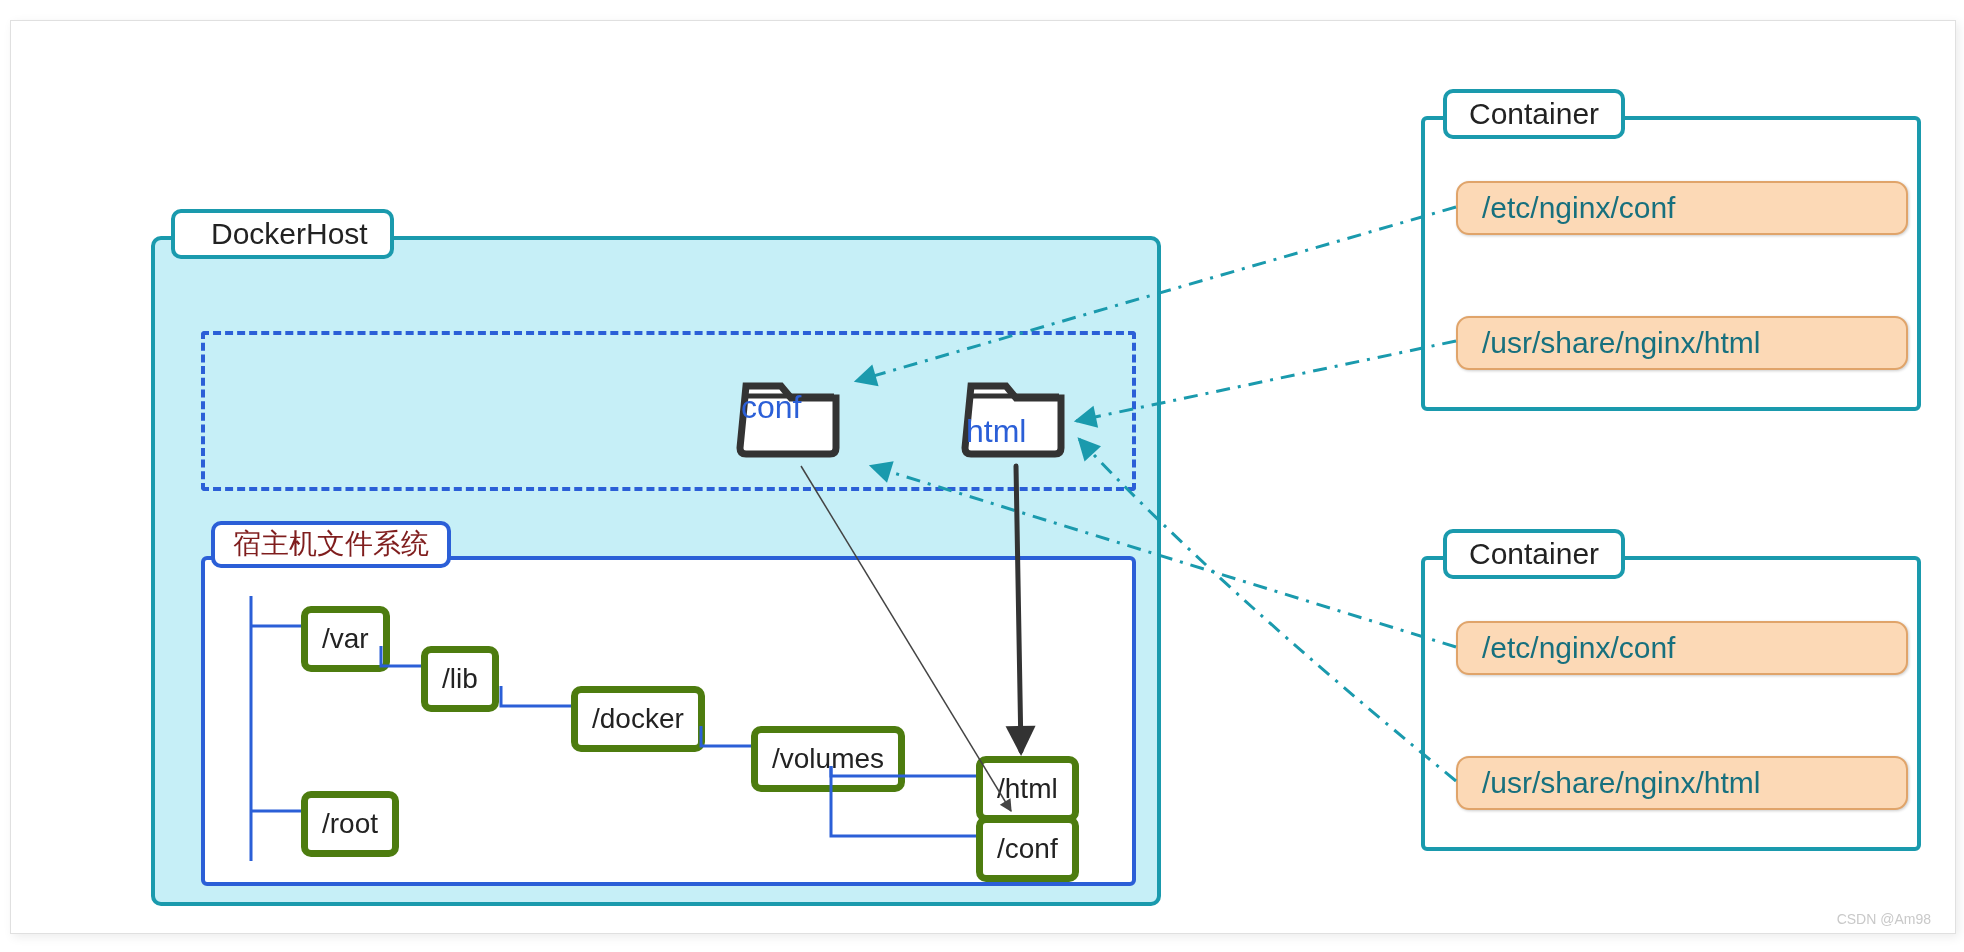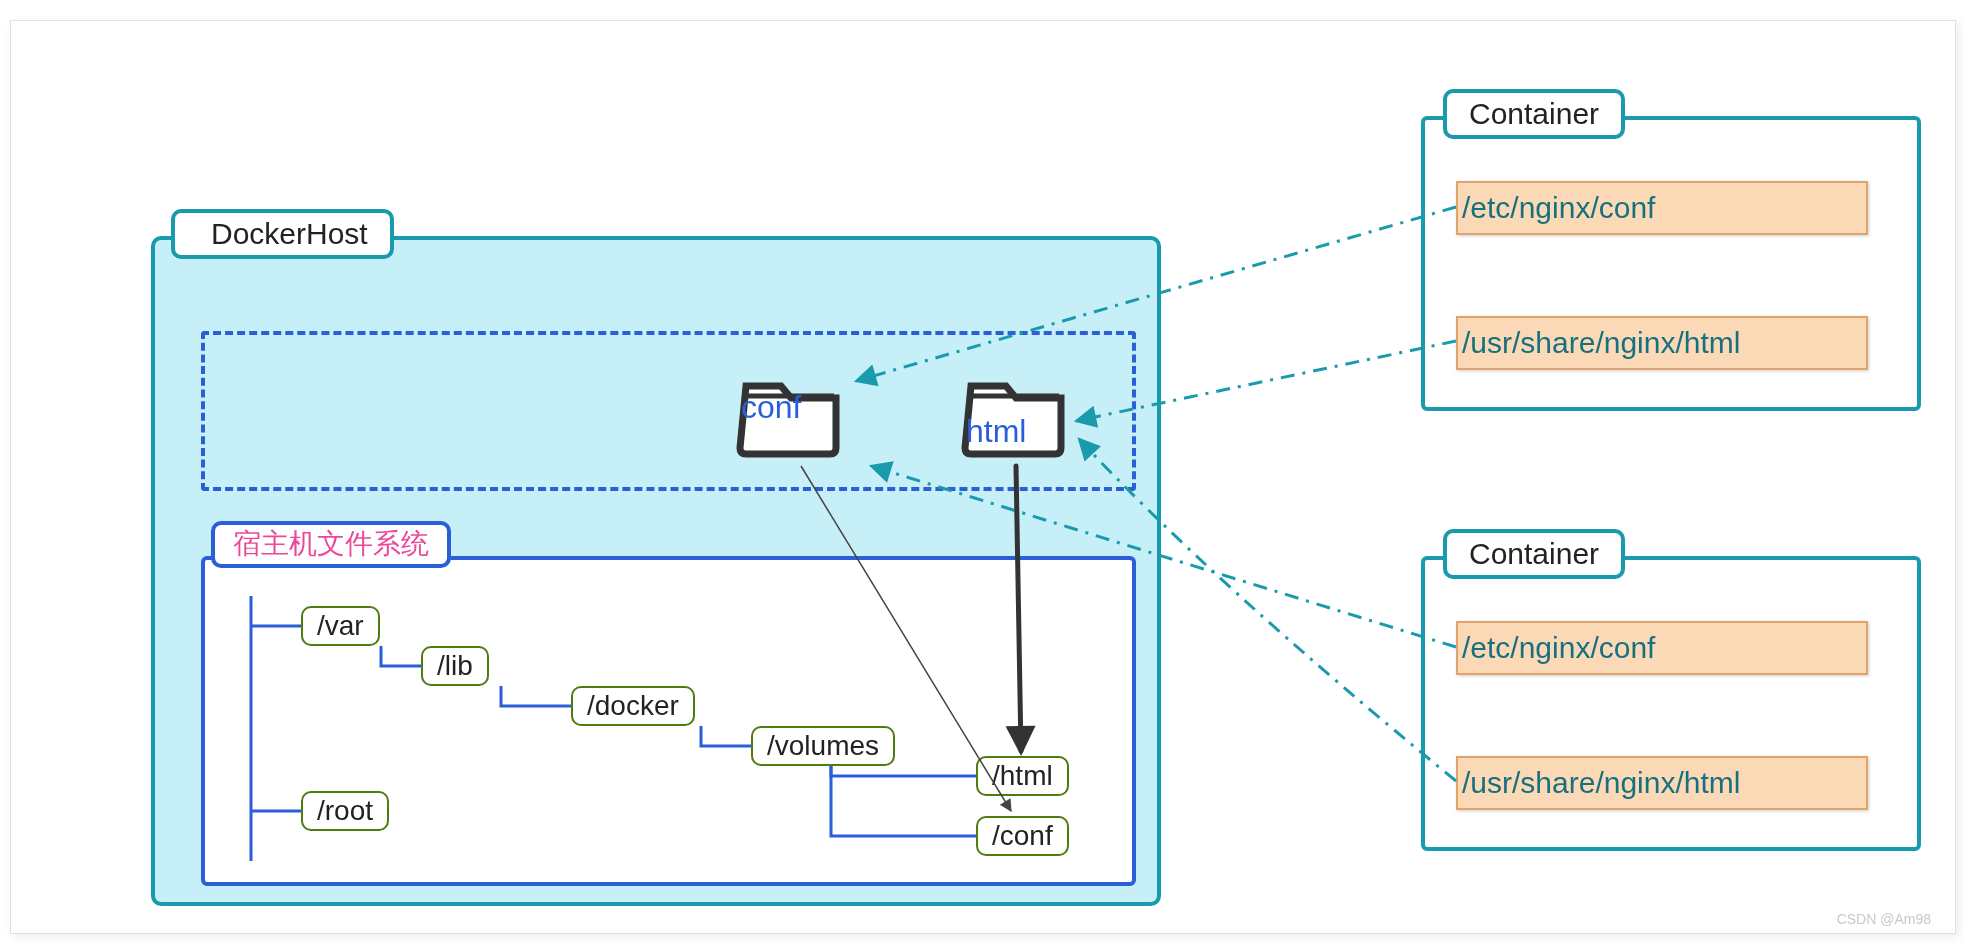--- a/index.html
+++ b/index.html
@@ -1,22 +1,22 @@
 <!DOCTYPE html>
 <html><head>
 <meta charset="utf-8">
 <style>
   html,body{margin:0;padding:0;width:1964px;height:952px;background:#fff;font-family:"Microsoft YaHei","Segoe UI",Arial,sans-serif;}
   .canvas{position:absolute;left:10px;top:20px;width:1944px;height:912px;border:1px solid #e0e0e0;box-shadow:3px 3px 10px rgba(0,0,0,.08);}
   .box{position:absolute;box-sizing:border-box;}
   .titled{border:4px solid;border-radius:6px;}
   .title-pill{position:absolute;background:#fff;border:4px solid;border-radius:10px;padding:4px 22px;font-size:30px;color:#222;top:-28px;}
   .dashed{border-style:dashed;}
-  .node{position:absolute;background:#fff;border:2px solid #4d7c0f;border-radius:10px;font-size:28px;color:#222;padding:2px 14px;}
-  .path-pill{position:absolute;background:#fcd9b6;border:2px solid #e0a46a;border-radius:0;font-size:30px;color:#17707e;padding:8px 4px;box-shadow:1px 1px 3px rgba(0,0,0,.2);}
+  .node{position:absolute;background:#fff;border:7px solid #4d7c0f;border-radius:10px;font-size:28px;color:#222;padding:10px 14px;}
+  .path-pill{position:absolute;background:#fcd9b6;border:2px solid #e0a46a;border-radius:13px;font-size:30px;color:#17707e;padding:8px 24px;box-shadow:1px 1px 3px rgba(0,0,0,.2);}
   .folder-label{position:absolute;font-size:32px;color:#2b5fd7;}
   .watermark{position:absolute;right:24px;bottom:6px;font-size:14px;color:#c9c9c9;text-align:right;}
   svg{position:absolute;left:0;top:0;overflow:visible;}
   .tree-line{stroke:#2b5fd7;stroke-width:3;fill:none;}
   .thin-arrow{stroke:#444;stroke-width:1.5;fill:none;}
   .thick-arrow{stroke:#333;stroke-width:5;fill:none;stroke-linecap:round;}
   .dash-teal{stroke:#1a9aad;stroke-width:3;fill:none;stroke-dasharray:14 8 3 8;}
 </style>
 </head>
 <body>
@@ -35,21 +35,21 @@
   <div class="folder-label" style="left:730px;top:368px;">conf</div>
 
   <svg width="120" height="100" style="left:940px;top:340px;">
     <path d="M20 25 h35 l10 12 h45 v50 q0 6 -6 6 h-84 q-6 0 -6 -6 Z" fill="#fff" stroke="#333" stroke-width="7"></path>
     <path d="M22 35 h86" stroke="#333" stroke-width="5"></path>
   </svg>
   <div class="folder-label" style="left:955px;top:392px;">html</div>
 
   <div class="box" style="left:190px;top:535px;width:935px;height:330px;background:#fff;border:4px solid #2b5fd7;border-radius:6px;"></div>
 
-  <div style="position:absolute;left:200px;top:500px;background:#fff;border:4px solid #2b5fd7;border-radius:10px;padding:4px 18px;font-size:28px;color:#ec4899;text-align:center;line-height:1.1;">宿主机文件系统</div>
+  <div style="position:absolute;left:200px;top:500px;background:#fff;border:4px solid #2b5fd7;border-radius:10px;padding:4px 18px;font-size:28px;color:#7f1d1d;text-align:center;line-height:1.1;">宿主机文件系统</div>
 
   <div class="node" style="left:290px;top:585px;">/var</div>
   <div class="node" style="left:410px;top:625px;">/lib</div>
   <div class="node" style="left:560px;top:665px;">/docker</div>
   <div class="node" style="left:740px;top:705px;">/volumes</div>
   <div class="node" style="left:965px;top:735px;">/html</div>
   <div class="node" style="left:965px;top:795px;">/conf</div>
   <div class="node" style="left:290px;top:770px;">/root</div>
 
   <svg style="left:0;top:0;width:1150px;height:900px;">

